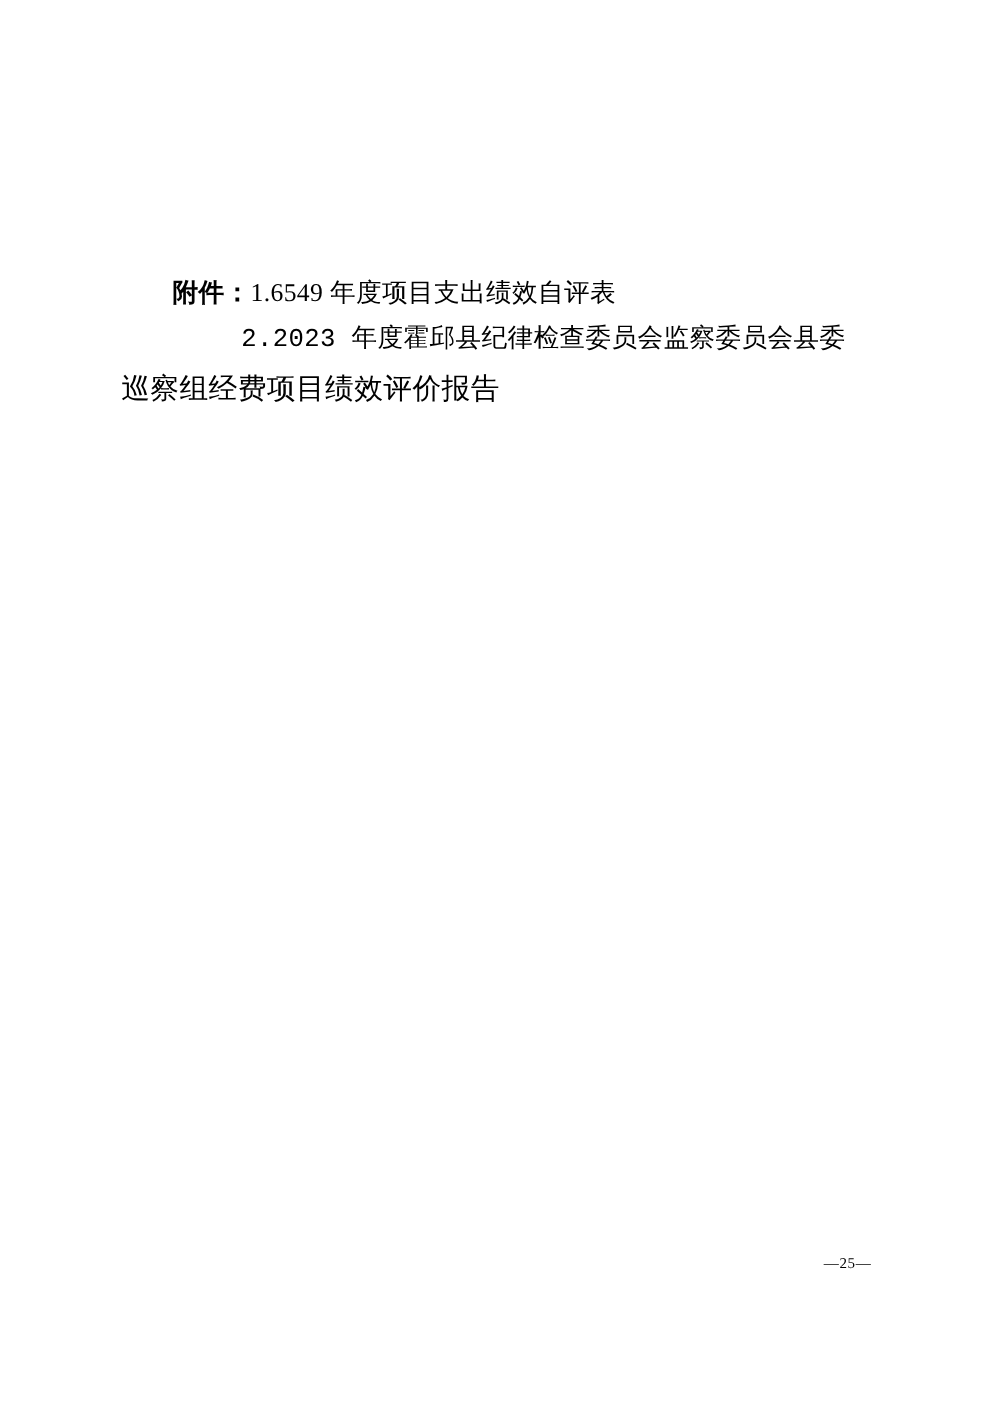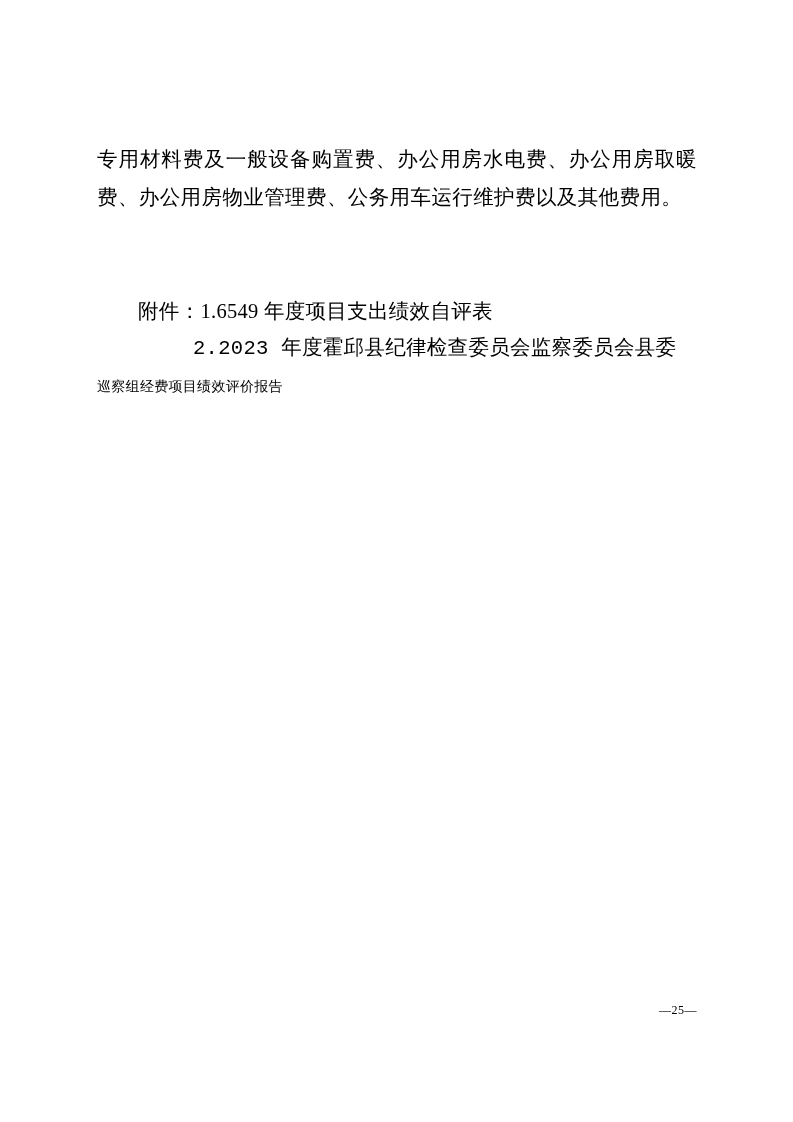--- a/index.html
+++ b/index.html
@@ -36,31 +36,31 @@
   .spacer-block {
     height: 76px;
   }
   .attach-line {
     font-size: 20.5px;
     line-height: 38px;
     letter-spacing: 0.3px;
     margin: 0;
   }
   .attach-label {
-    font-weight: normal;
+    font-weight: bold;
   }
   .attach-first {
     padding-left: 41px;
   }
   .attach-second {
     padding-left: 96px;
     font-family: Liberation Mono, monospace;
   }
   .attach-wrap {
-    font-size: 14px;
+    font-size: 23px;
     line-height: 38px;
     letter-spacing: 0.3px;
     margin: 0;
   }
   .page-number {
     position: absolute;
     left: 0;
     right: 96px;
     bottom: 104px;
     text-align: right;
@@ -68,21 +68,20 @@
     letter-spacing: 0.5px;
   }
 </style>
 </head>
 <body>
 
 <div class="page">
 
   <div class="content">
 
-    <p class="para">专用材料费及一般设备购置费、办公用房水电费、办公用房取暖费、办公用房物业管理费、公务用车运行维护费以及其他费用。</p>
 
     <div class="spacer-block"></div>
 
     <p class="attach-line attach-first"><span class="attach-label">附件：</span><span>1.6549 年度项目支出绩效自评表</span></p>
 
     <p class="attach-line attach-second"><span>2.2023 年度霍邱县纪律检查委员会监察委员会县委</span></p>
 
     <p class="attach-wrap">巡察组经费项目绩效评价报告</p>
 
   </div>

